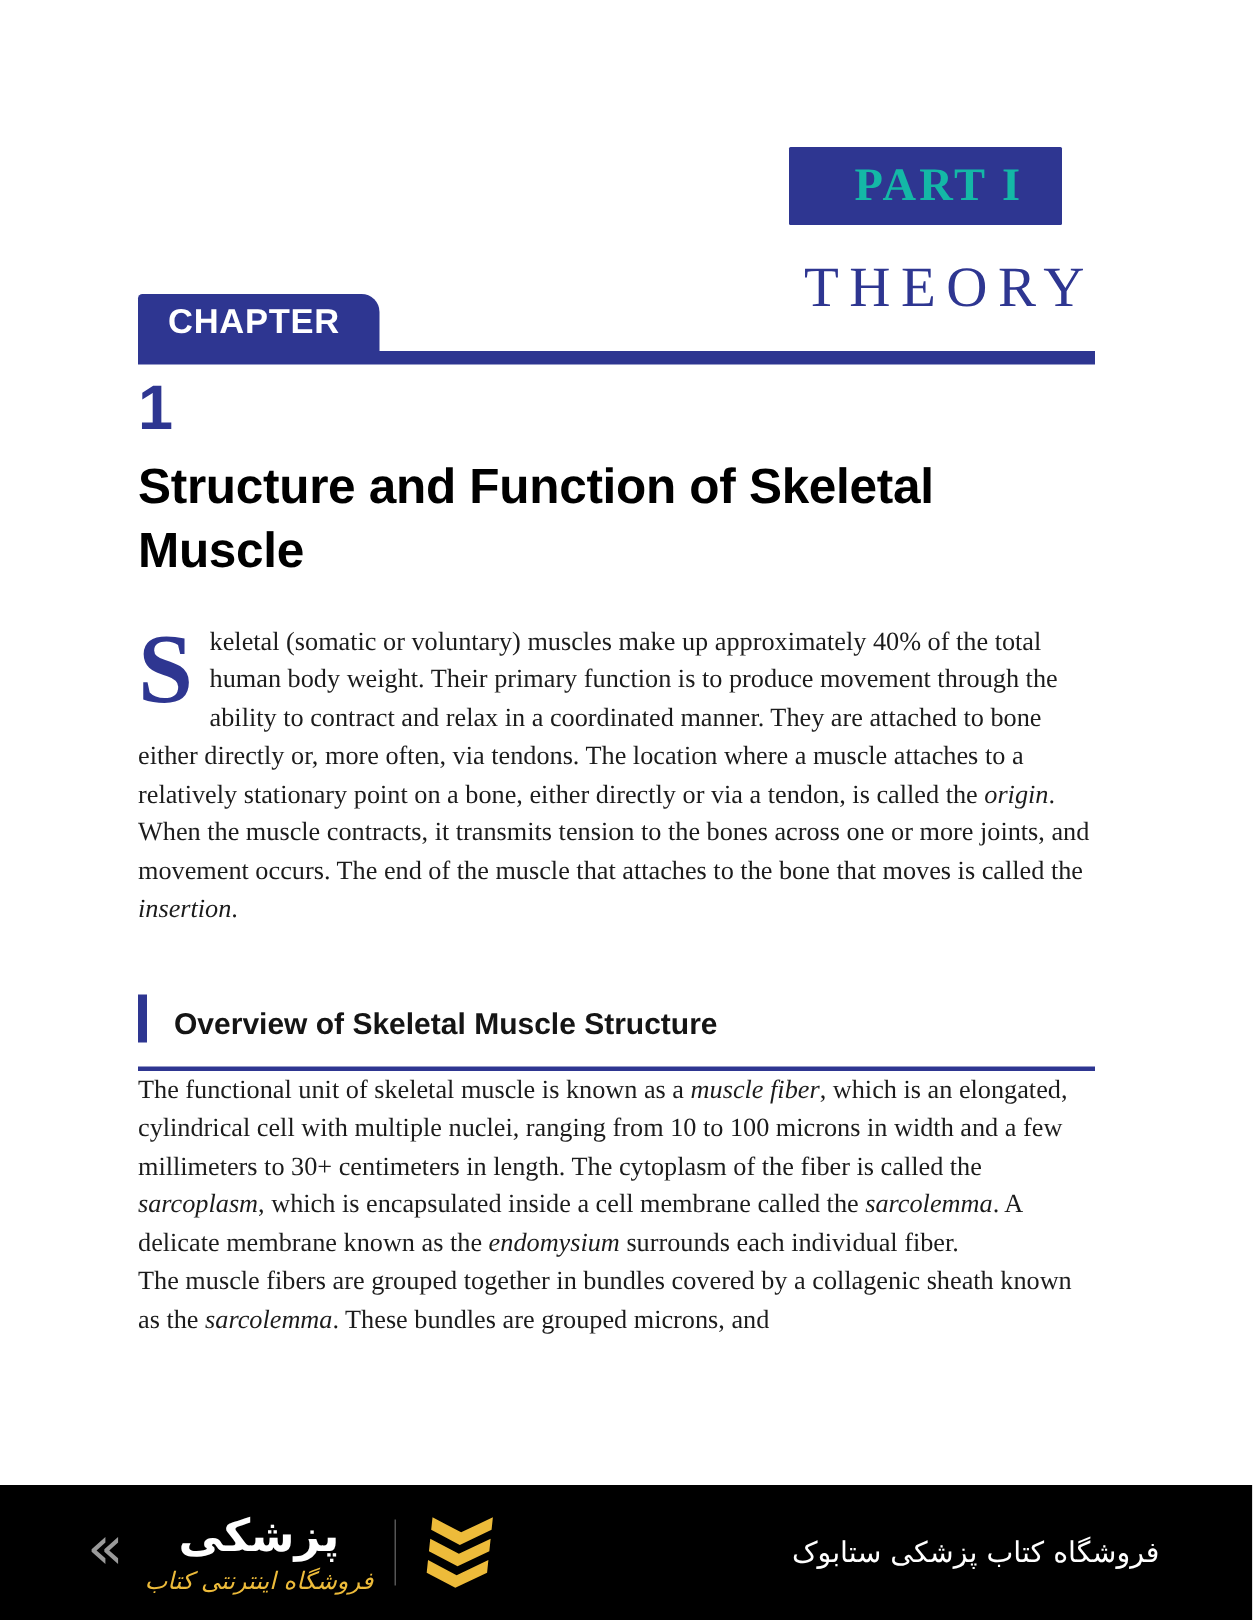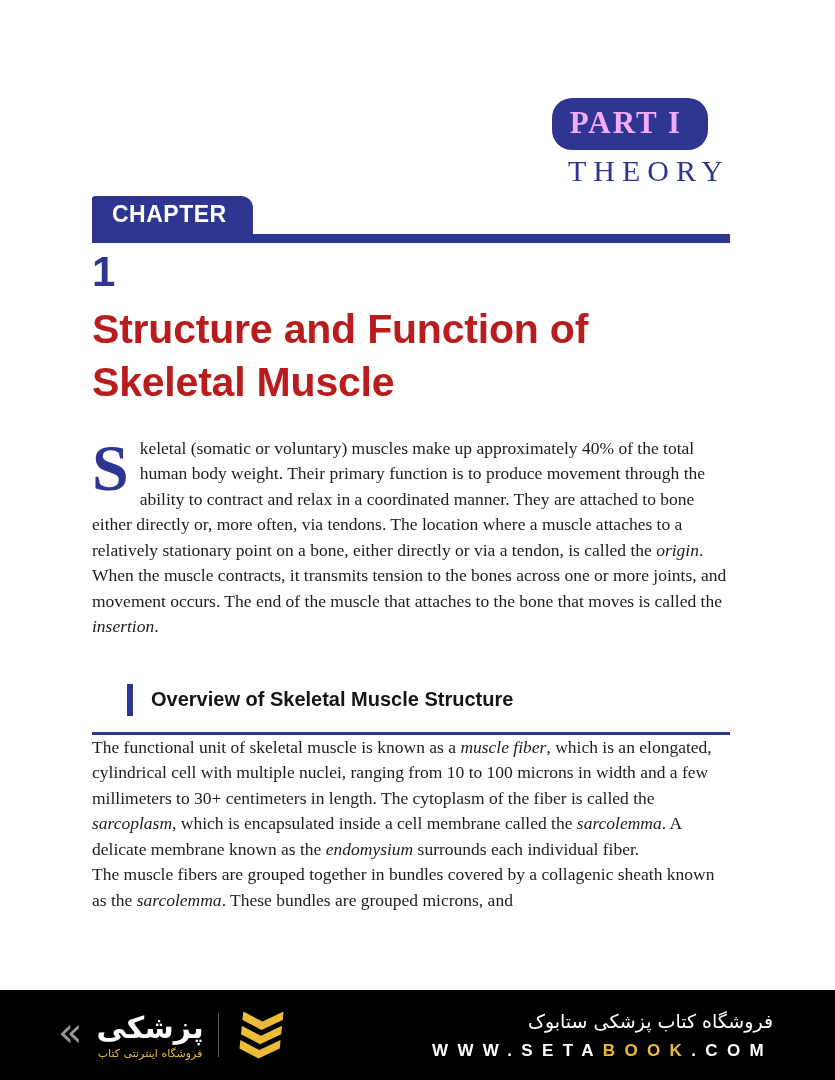--- a/index.html
+++ b/index.html
@@ -9,65 +9,65 @@
     --footer-bg:#000000;
     --guillemet-gray:#9a9a9a;
   }
   *{margin:0;padding:0;box-sizing:border-box;}
   html,body{background:#ffffff;}
   body{font-family:"Liberation Serif", serif; color:var(--text);}
   .page{position:relative;width:835px;height:1080px;background:#ffffff;overflow:hidden;margin:0 auto;}
 
   
   .part-block{position:absolute;top:98px;right:105px;text-align:right;}
-  .part-badge{display:inline-block;background:var(--brand-blue);color:#f0abfc;
+  .part-badge{display:inline-block;background:var(--brand-blue);color:#14b8a6;
     font-family:"Liberation Serif",serif;font-weight:bold;font-size:31px;
-    letter-spacing:2px;padding:7px 26px 9px 18px;border-radius:20px;margin-right:22px;}
+    letter-spacing:2px;padding:7px 26px 9px 44px;border-radius:1px;margin-right:22px;}
   .part-title{font-family:"Liberation Serif",serif;color:var(--brand-blue);
-    font-size:30px;letter-spacing:7px;margin-top:4px;font-weight:500;}
+    font-size:38px;letter-spacing:7px;margin-top:20px;font-weight:500;}
 
   
   .content{position:absolute;left:92px;right:105px;top:196px;}
 
   .chapter-tab{display:inline-block;background:var(--brand-blue);color:#fff;
     font-family:"Liberation Sans",sans-serif;font-weight:bold;font-size:23px;
     letter-spacing:0.5px;padding:5px 26px 6px 20px;border-radius:3px 12px 0 0;
     vertical-align:bottom;}
   .chapter-bar{height:9px;background:var(--brand-blue);width:100%;}
 
   .chapter-number{font-family:"Liberation Sans",sans-serif;font-weight:bold;
     color:var(--brand-blue);font-size:42px;line-height:1;margin:8px 0 10px 0;}
 
   .chapter-title{font-family:"Liberation Sans",sans-serif;font-weight:bold;
-    color:#b91c1c;font-size:41px;line-height:1.3;letter-spacing:-0.2px;margin:0 0 26px 0;}
+    color:#000000;font-size:33px;line-height:1.3;letter-spacing:-0.2px;margin:0 0 26px 0;}
 
   .body-text{font-family:"Liberation Serif",serif;font-size:17.5px;line-height:25.5px;
     color:var(--text);text-align:left;}
   .body-text i{}
   .intro{margin-bottom:0;}
   .dropcap{float:left;font-family:"Liberation Serif",serif;font-weight:bold;
     color:var(--brand-blue);font-size:66px;line-height:53px;padding:5px 11px 0 0;}
 
   
-  .section-heading-row{display:flex;align-items:center;margin-top:44px;margin-left:35px;}
+  .section-heading-row{display:flex;align-items:flex-end;margin-top:44px;}
   .section-bar{display:inline-block;width:6px;height:32px;background:var(--brand-blue);margin-right:18px;}
   .section-heading-row h2{font-family:"Liberation Sans",sans-serif;font-weight:bold;
     font-size:20px;color:#151515;letter-spacing:0;}
   .section-rule{height:3px;background:var(--brand-blue);margin-top:16px;}
 
   .para{}
 
   
   .footer{position:absolute;left:0;right:0;bottom:0;height:90px;background:var(--footer-bg);
     display:flex;align-items:center;justify-content:space-between;padding:0 62px 0 58px;}
   .footer-left{display:flex;align-items:center;gap:14px;}
   .guillemet{color:var(--guillemet-gray);font-size:40px;line-height:1;font-family:"DejaVu Sans",sans-serif;margin-top:-6px;}
   .logo-text{text-align:center;direction:rtl;}
   .logo-name{color:#ffffff;font-family:"DejaVu Sans",sans-serif;font-weight:bold;font-size:30px;line-height:1.1;}
-  .logo-sub{color:var(--gold);font-family:"DejaVu Sans",sans-serif;font-size:11px;margin-top:3px;}
+  .logo-sub{color:var(--gold);font-family:"DejaVu Sans",sans-serif;font-size:16px;margin-top:3px;font-style:italic;}
   .logo-divider{display:inline-block;width:1px;height:44px;background:#555;}
   .chevron-mark{width:56px;height:52px;transform:skewX(-6deg);}
   .chevron-mark path{fill:var(--gold);}
 
   .footer-right{text-align:right;}
   .tagline{color:#ffffff;font-family:"DejaVu Sans",sans-serif;font-size:19px;direction:rtl;}
   .url{margin-top:9px;font-family:"Liberation Sans",sans-serif;font-weight:bold;
     font-size:17px;letter-spacing:0.55em;color:#ffffff;}
   .url .gold{color:var(--gold);}
 </style>
@@ -116,17 +116,16 @@
       </div>
       <span class="logo-divider"></span>
       <svg class="chevron-mark" viewBox="0 0 64 62" xmlns="http://www.w3.org/2000/svg">
         <path d="M8 3 L32 15 L56 3 L56 13 L32 25 L8 13 Z"></path>
         <path d="M8 20 L32 32 L56 20 L56 30 L32 42 L8 30 Z"></path>
         <path d="M8 37 L32 49 L56 37 L56 47 L32 59 L8 47 Z"></path>
       </svg>
     </div>
     <div class="footer-right">
       <div class="tagline">فروشگاه کتاب پزشکی ستابوک</div>
-      <div class="url"><span>WWW.SETA</span><span class="gold">BOOK</span><span>.COM</span></div>
     </div>
   </footer>
 
 </div>
 
 </body></html>

